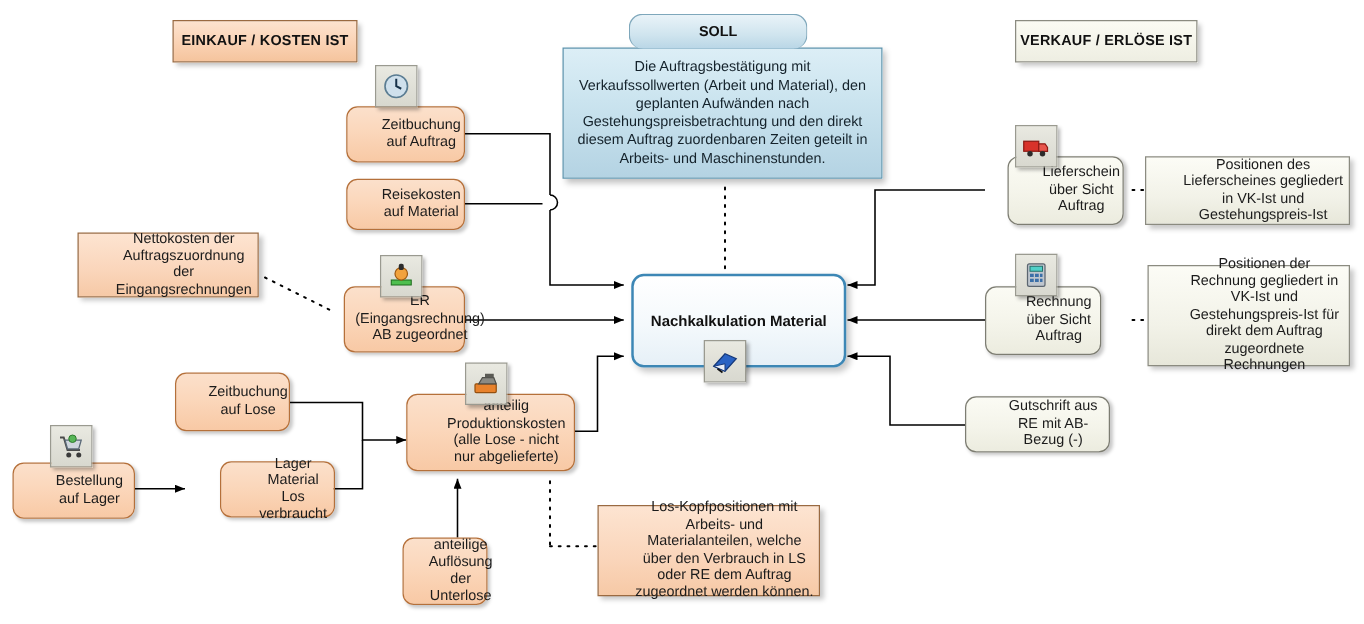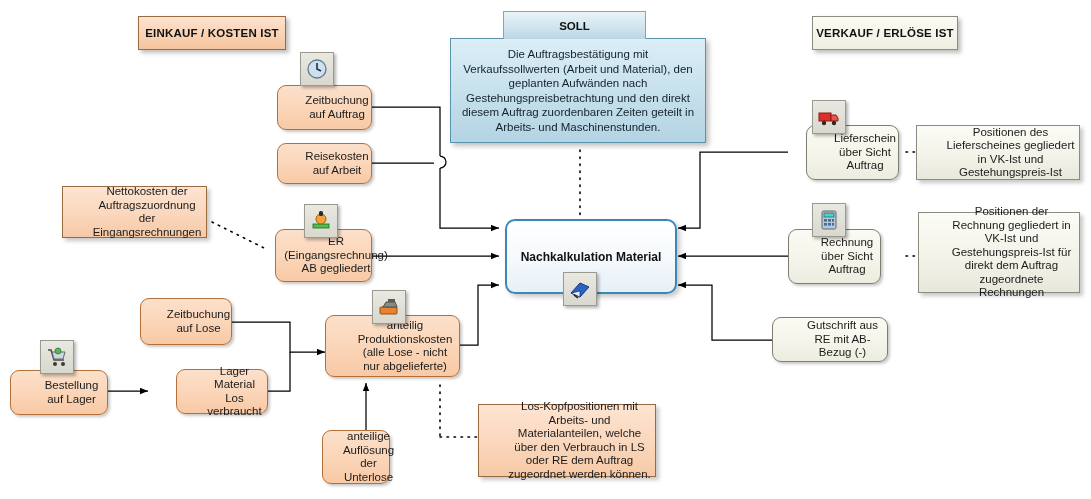--- a/index.html
+++ b/index.html
@@ -192,21 +192,21 @@
   </svg>
 
   <div class="banner banner-orange" style="left:138px;top:16px;width:148px;height:34px;">
     <span class="txt">EINKAUF / KOSTEN IST</span>
   </div>
 
   <div class="banner banner-cream" style="left:812px;top:16px;width:146px;height:34px;">
     <span class="txt">VERKAUF / ERLÖSE IST</span>
   </div>
 
-  <div class="soll-tab" style="left:503px;top:11px;width:143px;height:28px;">
+  <div class="soll-tab" style="left:503px;top:11px;width:143px;height:28px;border-radius:11px;">
     <span class="txt">SOLL</span>
   </div>
   <div class="soll-body" style="left:450px;top:38px;width:256px;height:105px;">
     <span class="txt">Die Auftragsbestätigung mit Verkaufssollwerten (Arbeit und Material), den geplanten Aufwänden nach Gestehungspreisbetrachtung und den direkt diesem Auftrag zuordenbaren Zeiten geteilt in Arbeits- und Maschinenstunden.</span>
   </div>
 
   <div class="central" style="left:505px;top:219px;width:172px;height:75px;">
     <span class="txt">Nachkalkulation Material</span>
   </div>
   <div class="icon-tile" style="left:563px;top:272px;">
@@ -221,25 +221,25 @@
     <span class="txt">Zeitbuchung auf Auftrag</span>
   </div>
   <div class="icon-tile" style="left:300px;top:52px;">
     <svg width="24" height="24" viewBox="0 0 24 24">
       <circle cx="12" cy="12" r="9" fill="#cfe0ec" stroke="#5a7c92" stroke-width="1.3"></circle>
       <path d="M12 6 L12 12 L16 14" stroke="#17324a" stroke-width="1.6" fill="none"></path>
     </svg>
   </div>
 
   <div class="node n-orange" style="left:277px;top:143px;width:95px;height:41px;">
-    <span class="txt">Reisekosten auf Arbeit</span>
+    <span class="txt">Reisekosten auf Material</span>
   </div>
 
   <div class="node n-orange" style="left:275px;top:229px;width:97px;height:53px;">
-    <span class="txt">ER (Eingangsrechnung) AB gegliedert</span>
+    <span class="txt">ER (Eingangsrechnung) AB zugeordnet</span>
   </div>
   <div class="icon-tile" style="left:304px;top:204px;">
     <svg width="22" height="22" viewBox="0 0 22 22">
       <rect x="3" y="14" width="16" height="4" fill="#4fbf4f" stroke="#1d6b1d" stroke-width=".8"></rect>
       <circle cx="11" cy="9" r="5" fill="#f2a23c" stroke="#a05b12" stroke-width="1"></circle>
       <rect x="9" y="1" width="4" height="5" rx="1.5" fill="#2b2b2b"></rect>
     </svg>
   </div>
 
   <div class="node n-orange" style="left:140px;top:298px;width:92px;height:47px;">

